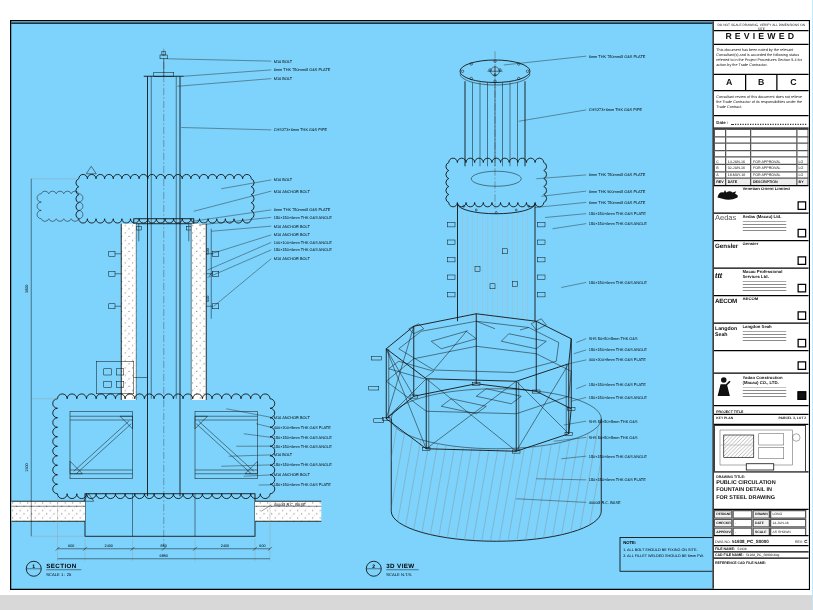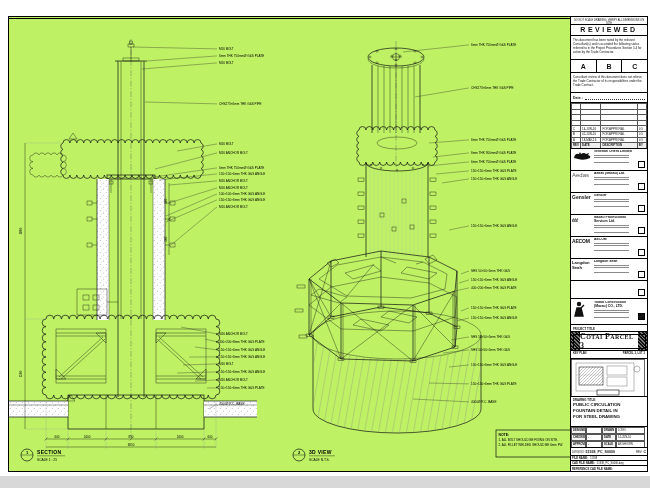--- a/index.html
+++ b/index.html
@@ -1,19 +1,19 @@
 <!DOCTYPE html>
 <html><head>
 <meta charset="utf-8">
 <style>
   html,body{margin:0;padding:0;}
   body{width:650px;height:488px;background:#ffffff;position:relative;overflow:hidden;
        font-family:"Liberation Sans",sans-serif;color:#111;}
   .band{position:absolute;left:0;right:0;bottom:0;height:12px;background:#d8d8d8;}
-  .sheet{position:absolute;left:8px;top:16px;width:638px;height:454px;border:1px solid #000;background:#bef264;}
+  .sheet{position:absolute;left:8px;top:16px;width:638px;height:454px;border:1px solid #000;background:#7dd3fc;}
   .sheet::before{content:"";position:absolute;left:0;right:0;top:1px;height:0;border-top:1px solid #000;}
   .draw{position:absolute;left:0;top:0;width:562px;height:454px;}
   
   .ann{font:3.1px "Liberation Sans",sans-serif;fill:#000;}
   .dimt{font:3px "Liberation Sans",sans-serif;fill:#000;text-anchor:middle;}
   .vt{font:bold 5px "Liberation Sans",sans-serif;fill:#000;letter-spacing:.3px;}
   .vs{font:3.3px "Liberation Sans",sans-serif;fill:#000;}
   .nt{font:bold 3.4px "Liberation Sans",sans-serif;fill:#000;}
   .ni{font:3px "Liberation Sans",sans-serif;fill:#000;}
   .bn{font:bold 4px "Liberation Sans",sans-serif;fill:#000;text-anchor:middle;}
@@ -649,25 +649,20 @@
             <path d="M3,15 L5,7 L9,7 L11,15 Z M9,7 L12,4" stroke="#111" stroke-width="1.4" fill="#111"></path>
           </svg>
       </div>
       <div class="cinfo">
           <div class="cname">Yadao Construction (Macau) CO., LTD.</div>
         <div class="stripes"></div>
         </div>
       <div class="cbox"></div>
     </div>
     <div class="ptl">PROJECT TITLE</div>
-    <div class="banner">
-      <div class="orn"></div>
-      <div class="btxt">Cotai Parcel 3</div>
-      <div class="orn"></div>
-    </div>
     <div class="kp">
       <div class="kph">
         <span>KEY PLAN</span>
         <span>PARCEL 3, LOT 2</span>
       </div>
       <svg width="74" height="38" viewBox="0 0 74 38">
         <defs>
             <pattern id="kpx" width="3" height="3" patternUnits="userSpaceOnUse">
           <rect width="3" height="3" fill="#fff"></rect>
               <path d="M0,3 L3,0" stroke="#777" stroke-width=".4"></path>

